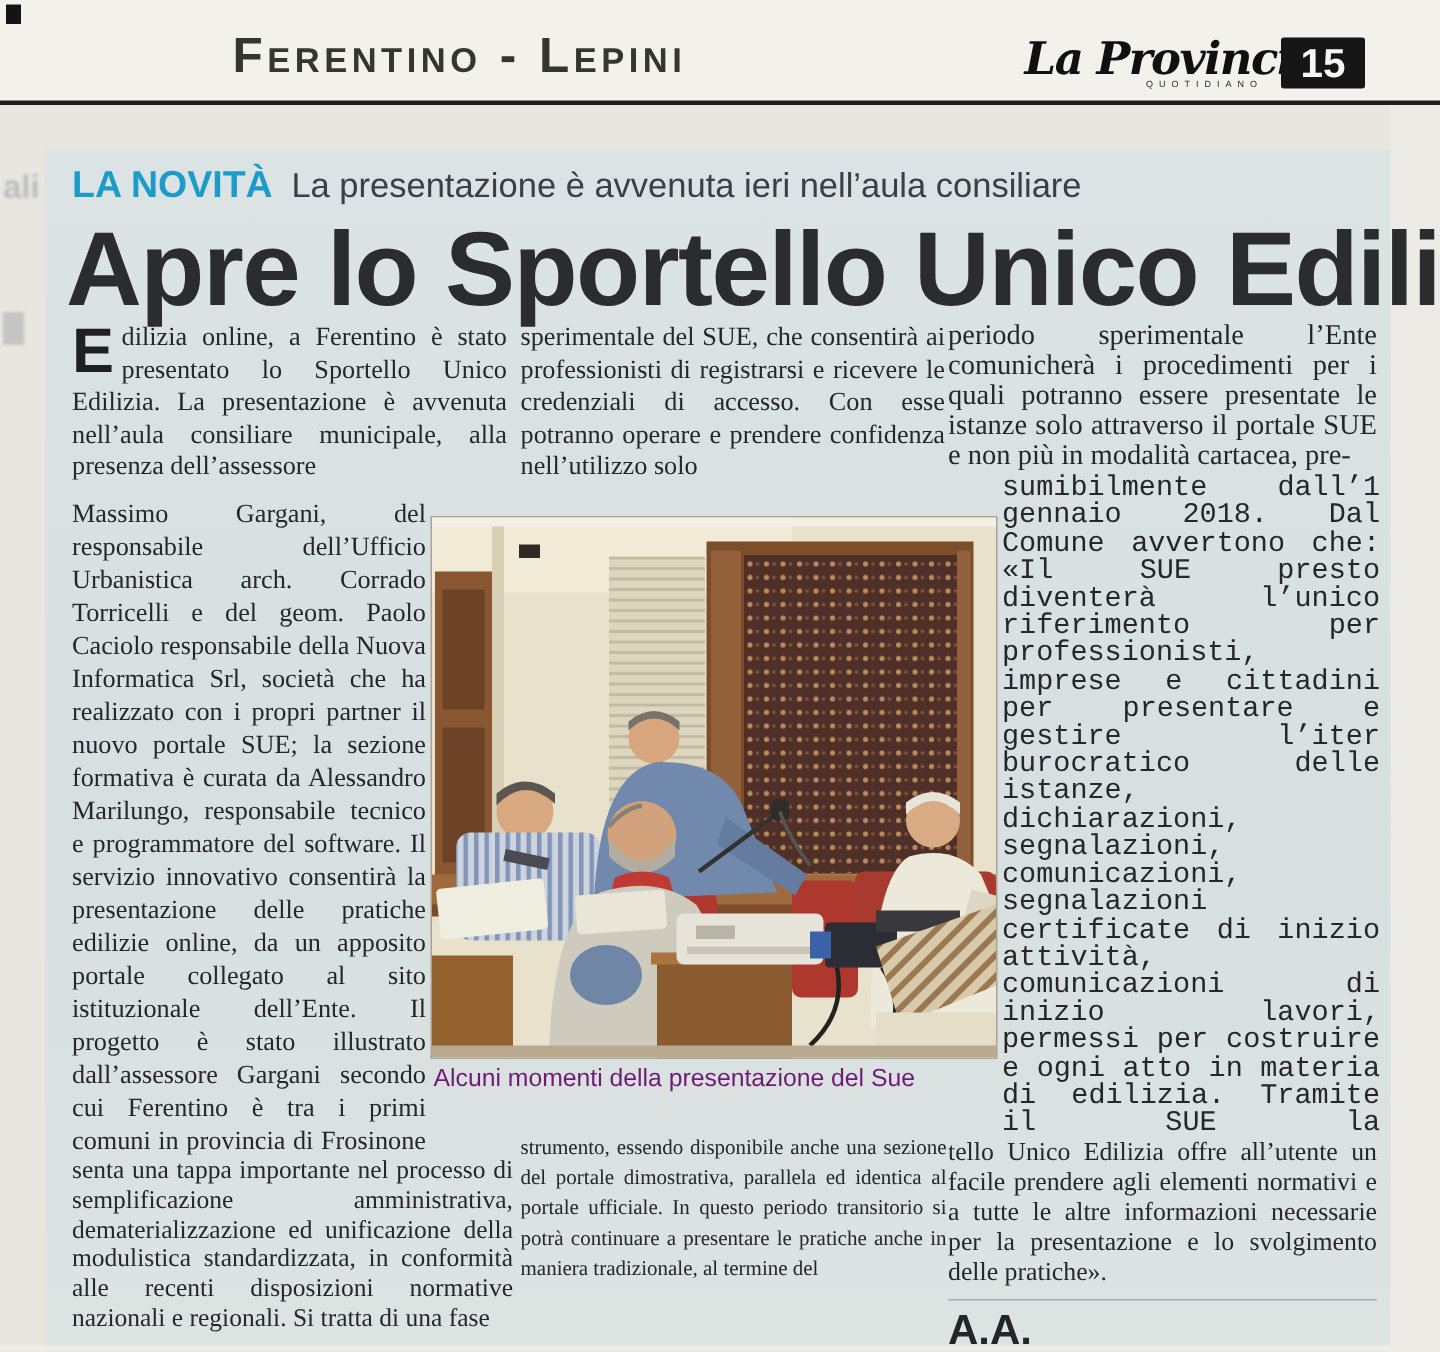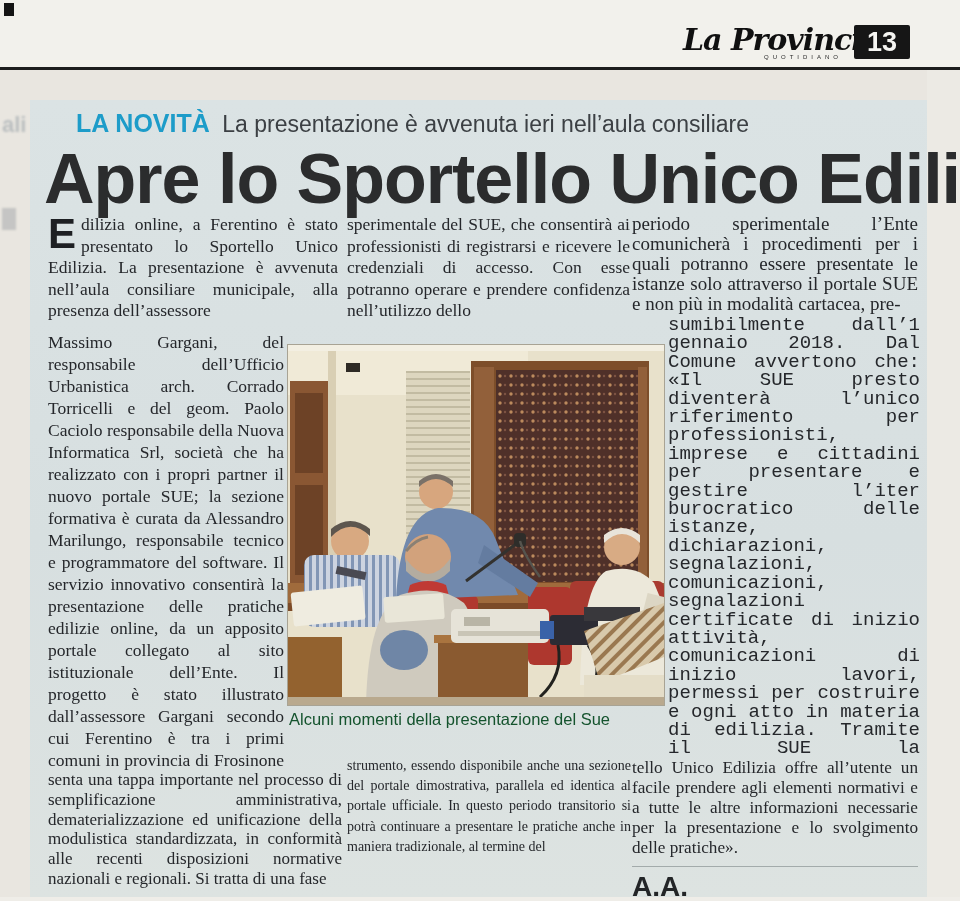--- a/index.html
+++ b/index.html
@@ -35,21 +35,21 @@
     position:absolute;left:30px;top:100px;width:897px;height:797px;
     background:linear-gradient(180deg,#dbe3e4 0%,#d7dfe0 55%,#dde3e1 100%);
   }
   .ghost-smudge{position:absolute;left:2px;top:112px;color:rgba(110,125,140,.38);
     font-family:"Liberation Sans", sans-serif;font-weight:bold;font-size:22px;filter:blur(1px);}
   .ghost-smudge2{position:absolute;left:2px;top:208px;width:14px;height:22px;
     background:rgba(90,100,110,.25);filter:blur(1px);}
   .right-paper-strip{position:absolute;left:927px;top:70px;width:33px;height:831px;background:#eceae4;}
   .bottom-paper-strip{position:absolute;left:0;top:897px;width:960px;height:4px;background:#efede8;}
 
-  .kicker{position:absolute;left:48px;top:109px;font-family:"Liberation Sans", sans-serif;white-space:nowrap;margin-left:28px;}
+  .kicker{position:absolute;left:48px;top:109px;font-family:"Liberation Sans", sans-serif;white-space:nowrap;}
   .kicker-label{font-weight:bold;font-size:25px;}
   .kicker-text{font-size:23px;color:#3c4044;margin-left:8px;}
   .headline{
     position:absolute;left:44px;top:139px;width:880px;
     font-family:"Liberation Sans", sans-serif;font-weight:bold;font-size:70px;
     letter-spacing:-1px;color:#2b2c2d;white-space:nowrap;
   }
 
   .body-block{
     position:absolute;text-align:justify;color:#25272b;
@@ -72,33 +72,34 @@
     position:absolute;left:632px;top:871px;width:286px;text-align:left;
     font-family:"Liberation Sans", sans-serif;font-weight:bold;font-size:28px;color:#232527;
   }
 
   .photo-frame{
     position:absolute;left:287px;top:344px;width:376px;height:360px;
     border:1px solid #a8a394;box-shadow:0 0 0 2px #e4e2d8 inset;background:#e8e1cb;
   }
   .photo-caption{
     position:absolute;left:289px;top:710px;width:376px;
-    font-family:"Liberation Sans", sans-serif;font-size:16.5px;color:#14532d;
+    font-family:"Liberation Sans", sans-serif;font-size:16.5px;color:#701a75;
   }
 </style>
 </head>
 <body>
 
 <div class="masthead">
   <div class="corner-mark"></div>
+  <div class="section-title">Ferentino - Lepini</div>
   <div class="brand">
     <div class="brand-name">La Provincia</div>
     <div class="brand-sub">quotidiano</div>
   </div>
-  <div class="page-box">13</div>
+  <div class="page-box">15</div>
 </div>
 <div class="masthead-rule"></div>
 
 <div class="article-panel"></div>
 <div class="ghost-smudge">ali</div>
 <div class="ghost-smudge2"></div>
 <div class="right-paper-strip"></div>
 
 <div class="kicker">
   <span class="kicker-label" id="kicker-label" style="color: rgb(29, 156, 201);">LA NOVITÀ</span>
@@ -106,21 +107,21 @@
 </div>
 <div class="headline">Apre lo Sportello Unico Edilizia</div>
 
 <div class="body-block c1-top">
   <span class="dropcap">E</span>
   <span>dilizia online, a Ferentino è stato presentato lo Sportello Unico Edilizia. La presentazione è avvenuta nell’aula consiliare municipale, alla presenza dell’assessore</span>
 </div>
 <div class="body-block c1-mid">Massimo Gargani, del responsabile dell’Ufficio Urbanistica arch. Corrado Torricelli e del geom. Paolo Caciolo responsabile della Nuova Informatica Srl, società che ha realizzato con i propri partner il nuovo portale SUE; la sezione formativa è curata da Alessandro Marilungo, responsabile tecnico e programmatore del software. Il servizio innovativo consentirà la presentazione delle pratiche edilizie online, da un apposito portale collegato al sito istituzionale dell’Ente. Il progetto è stato illustrato dall’assessore Gargani secondo cui Ferentino è tra i primi comuni in provincia di Frosinone ad essersi dotato del servizio. Esso rappre-</div>
 <div class="body-block c1-bot">senta una tappa importante nel processo di semplificazione amministrativa, dematerializzazione ed unificazione della modulistica standardizzata, in conformità alle recenti disposizioni normative nazionali e regionali. Si tratta di una fase</div>
 
-<div class="body-block c2-top">sperimentale del SUE, che consentirà ai professionisti di registrarsi e ricevere le credenziali di accesso. Con esse potranno operare e prendere confidenza nell’utilizzo dello</div>
+<div class="body-block c2-top">sperimentale del SUE, che consentirà ai professionisti di registrarsi e ricevere le credenziali di accesso. Con esse potranno operare e prendere confidenza nell’utilizzo solo</div>
 
 <div class="photo-frame">
   <svg width="376" height="360" viewBox="0 0 376 360">
     <defs>
       <pattern id="shutter" width="11" height="9" patternUnits="userSpaceOnUse">
         <rect width="11" height="9" fill="#4f3029"></rect>
         <circle cx="3" cy="4" r="1.7" fill="#cf9a66" opacity="0.85"></circle>
         <circle cx="8" cy="4" r="1.2" fill="#8a5a48" opacity="0.8"></circle>
       </pattern>
       <pattern id="stripes" width="7" height="7" patternUnits="userSpaceOnUse">

